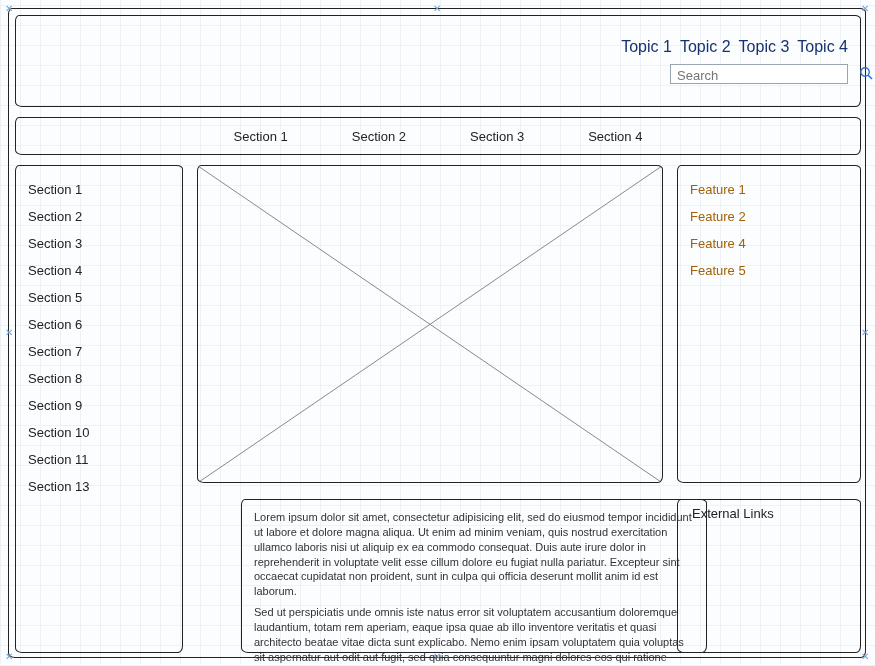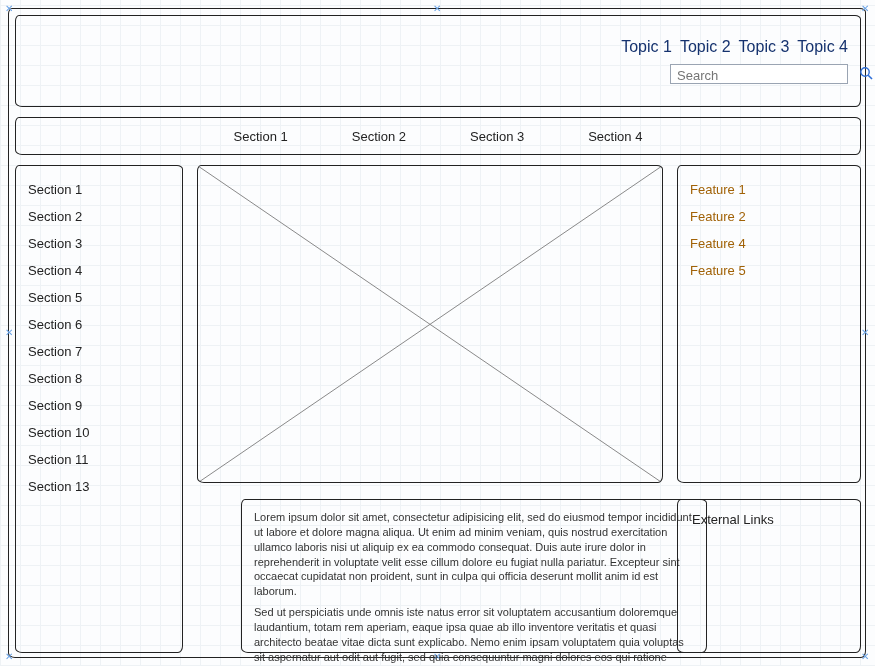--- a/index.html
+++ b/index.html
@@ -80,21 +80,21 @@
   .center-text p { margin-bottom: 6px; }
   
   .right-top {
     position: absolute; left: 668px; top: 156px; width: 184px; height: 318px;
     padding: 10px 12px;
   }
   .right-top a { display: block; padding: 6px 0; color: #a16207; text-decoration: none; cursor: pointer; font-size: 13px; }
   
   .right-bot {
     position: absolute; left: 668px; top: 490px; width: 184px; height: 154px;
-    padding: 12px 14px; font-size: 13px;
+    padding: 6px 14px; font-size: 13px;
   }
   
   .handle { position: absolute; width: 8px; height: 8px; color: #6aa3e6; font-size: 10px; line-height: 8px; text-align: center; pointer-events: none; }
 </style>
 </head>
 <body>
 
 <div class="page sketch-box">
 
   <span class="handle" style="left:-4px;top:-4px">✕</span>

